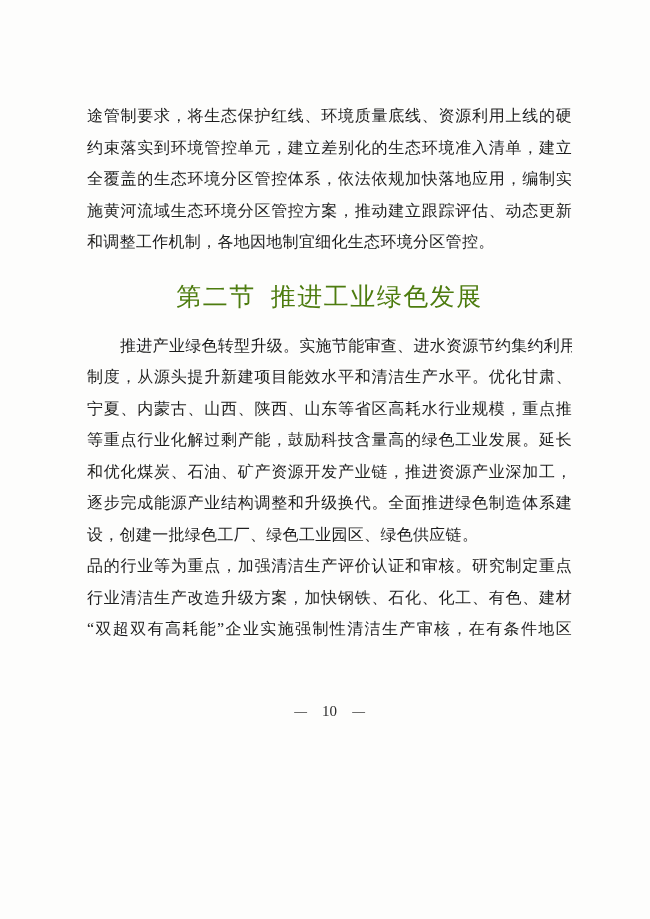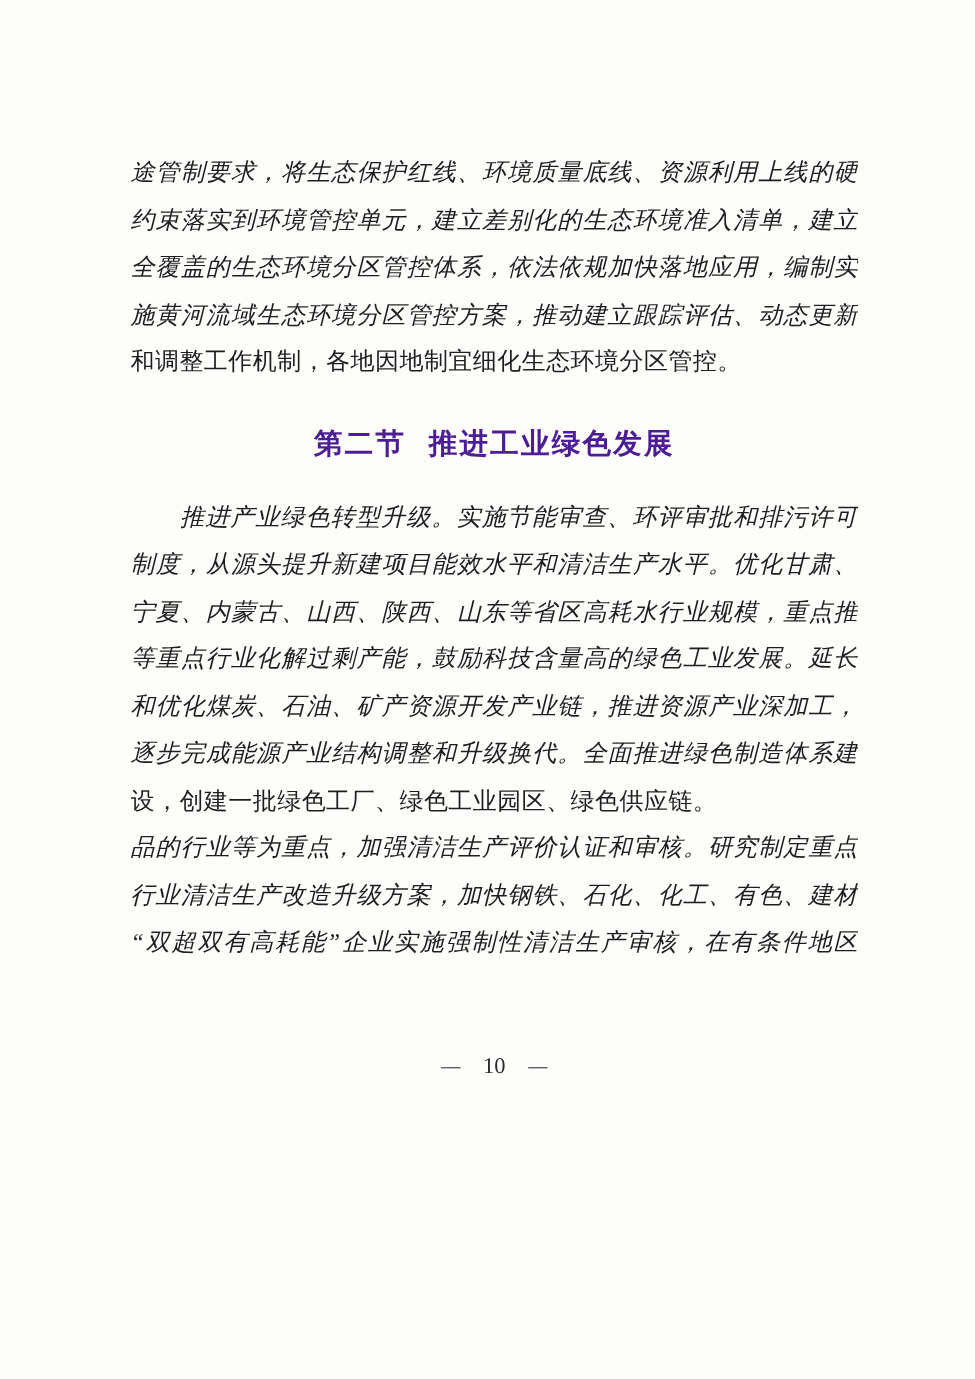--- a/index.html
+++ b/index.html
@@ -25,35 +25,34 @@
     font-size: 16px;
     letter-spacing: 0.3px;
     line-height: 31.5px;
     height: 31.5px;
     white-space: nowrap;
     overflow: hidden;
     text-align: justify;
   }
   .line.fill {
     text-align-last: justify;
-    font-style: italic;
     -moz-text-align-last: justify;
   }
   .line.indent {
     text-indent: 33px;
   }
   .section-heading {
     margin-top: 23px;
     margin-bottom: 17px;
     text-align: center;
-    font-weight: bold;
-    font-size: 19px;
+    font-weight: normal;
+    font-size: 25px;
     line-height: 32px;
     letter-spacing: 1.5px;
-    color: #4c1d95;
+    color: #4d7c0f;
   }
   .section-heading .heading-gap {
     display: inline-block;
     width: 15px;
   }
   .page-footer {
     margin-top: 56px;
     display: flex;
     justify-content: center;
     align-items: center;
@@ -79,21 +78,21 @@
     <div class="line fill">全覆盖的生态环境分区管控体系，依法依规加快落地应用，编制实</div>
     <div class="line fill">施黄河流域生态环境分区管控方案，推动建立跟踪评估、动态更新</div>
     <div class="line">和调整工作机制，各地因地制宜细化生态环境分区管控。</div>
   </div>
 
   <div class="section-heading">
     <span>第二节</span><span class="heading-gap"></span><span>推进工业绿色发展</span>
   </div>
 
   <div class="para">
-    <div class="line fill indent">推进产业绿色转型升级。实施节能审查、环评审批和排污许可</div>
+    <div class="line fill indent">推进产业绿色转型升级。实施节能审查、进水资源节约集约利用</div>
     <div class="line fill">制度，从源头提升新建项目能效水平和清洁生产水平。优化甘肃、</div>
     <div class="line fill">宁夏、内蒙古、山西、陕西、山东等省区高耗水行业规模，重点推</div>
     <div class="line fill">等重点行业化解过剩产能，鼓励科技含量高的绿色工业发展。延长</div>
     <div class="line fill">和优化煤炭、石油、矿产资源开发产业链，推进资源产业深加工，</div>
     <div class="line fill">逐步完成能源产业结构调整和升级换代。全面推进绿色制造体系建</div>
     <div class="line">设，创建一批绿色工厂、绿色工业园区、绿色供应链。</div>
   </div>
 
   <div class="para">
     <div class="line fill">品的行业等为重点，加强清洁生产评价认证和审核。研究制定重点</div>

